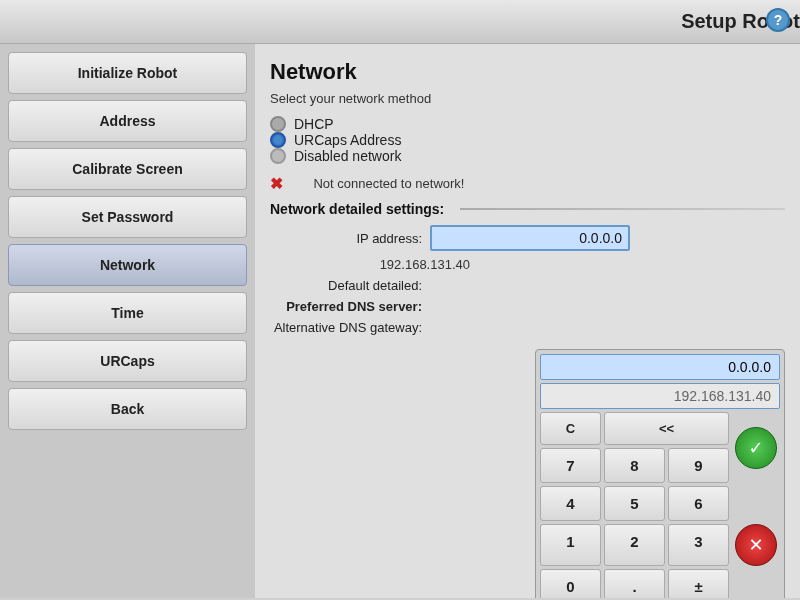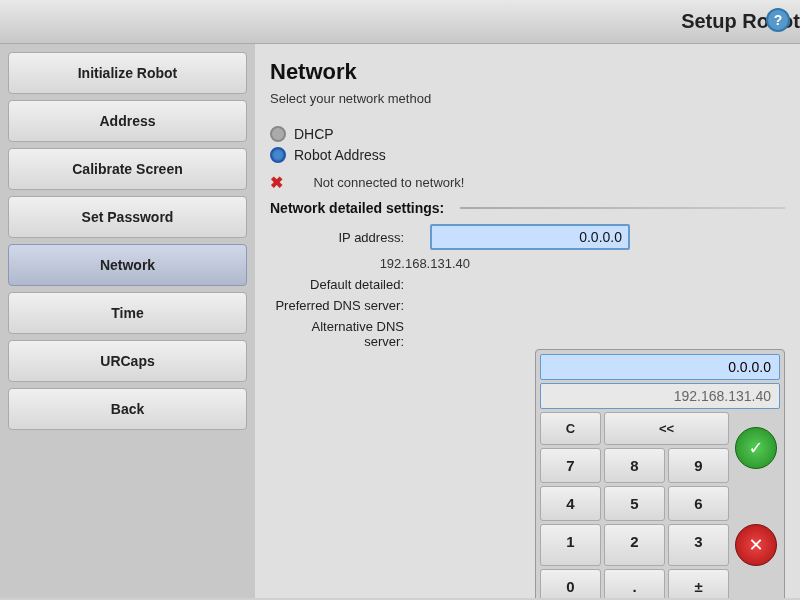--- a/index.html
+++ b/index.html
@@ -84,28 +84,27 @@
     }
     .content-title {
       font-size: 22px;
       font-weight: bold;
       color: #111;
       margin-bottom: 6px;
     }
     .content-subtitle {
       font-size: 13px;
       color: #333;
-      margin-bottom: 20px;
+      margin-bottom: 10px;
     }
 
     
     .radio-group {
       display: flex;
       flex-direction: column;
-      gap: 5px;
       margin-bottom: 10px;
     }
     .radio-item {
       display: flex;
       align-items: center;
       gap: 8px;
       cursor: pointer;
     }
     .radio-circle {
       width: 16px;
@@ -169,21 +168,21 @@
     .form-row {
       display: flex;
       align-items: center;
       margin-bottom: 6px;
     }
     .form-label {
       width: 160px;
       text-align: right;
       font-size: 13px;
       color: #222;
-      padding-right: 26px;
+      padding-right: 8px;
     }
     .ip-input {
       background: #c8e0ff;
       border: 2px solid #6699cc;
       border-radius: 2px;
       padding: 3px 6px;
       font-size: 14px;
       color: #111;
       text-align: right;
       width: 200px;
@@ -306,23 +305,27 @@
 
       <div class="radio-group">
 
         <div class="radio-item">
           <div class="radio-circle unselected"></div>
           <span class="radio-label">DHCP</span>
         </div>
 
         <div class="radio-item">
           <div class="radio-circle selected"></div>
-          <span class="radio-label">Robot Address</span>
+          <span class="radio-label">URCaps Address</span>
         </div>
 
+        <div class="radio-item">
+          <div class="radio-circle disabled-circle"></div>
+          <span class="radio-label">Disabled network</span>
+        </div>
       </div>
 
       <div class="status-row">
         <span class="x-icon">✖</span>
         <span class="status-text">Not connected to network!</span>
       </div>
 
       <div class="network-settings-header">
         <span>Network detailed settings:</span>
         <div class="divider-line"></div>
@@ -332,26 +335,26 @@
         <span class="form-label">IP address:</span>
         <div class="ip-input">0.0.0.0</div>
       </div>
       <div class="form-row">
         <span class="static-value">192.168.131.40</span>
       </div>
       <div class="form-row">
         <span class="form-label">Default detailed:</span>
         <span class="static-value"></span>
       </div>
-      <div class="form-row" style="margin-top:4px;">
+      <div class="form-row" style="margin-top:4px;font-weight:bold;">
         <span class="form-label">Preferred DNS server:</span>
         <span class="static-value"></span>
       </div>
       <div class="form-row">
-        <span class="form-label">Alternative DNS server:</span>
+        <span class="form-label">Alternative DNS gateway:</span>
         <span class="static-value"></span>
       </div>
 
       <div class="keypad">
         <div class="keypad-display">0.0.0.0</div>
         <div class="keypad-display secondary">192.168.131.40</div>
         <div class="keypad-grid">
 
           <div class="kp-wide">C</div>
           <div class="kp-wide" style="grid-column: span 2;">&lt;&lt;</div>

